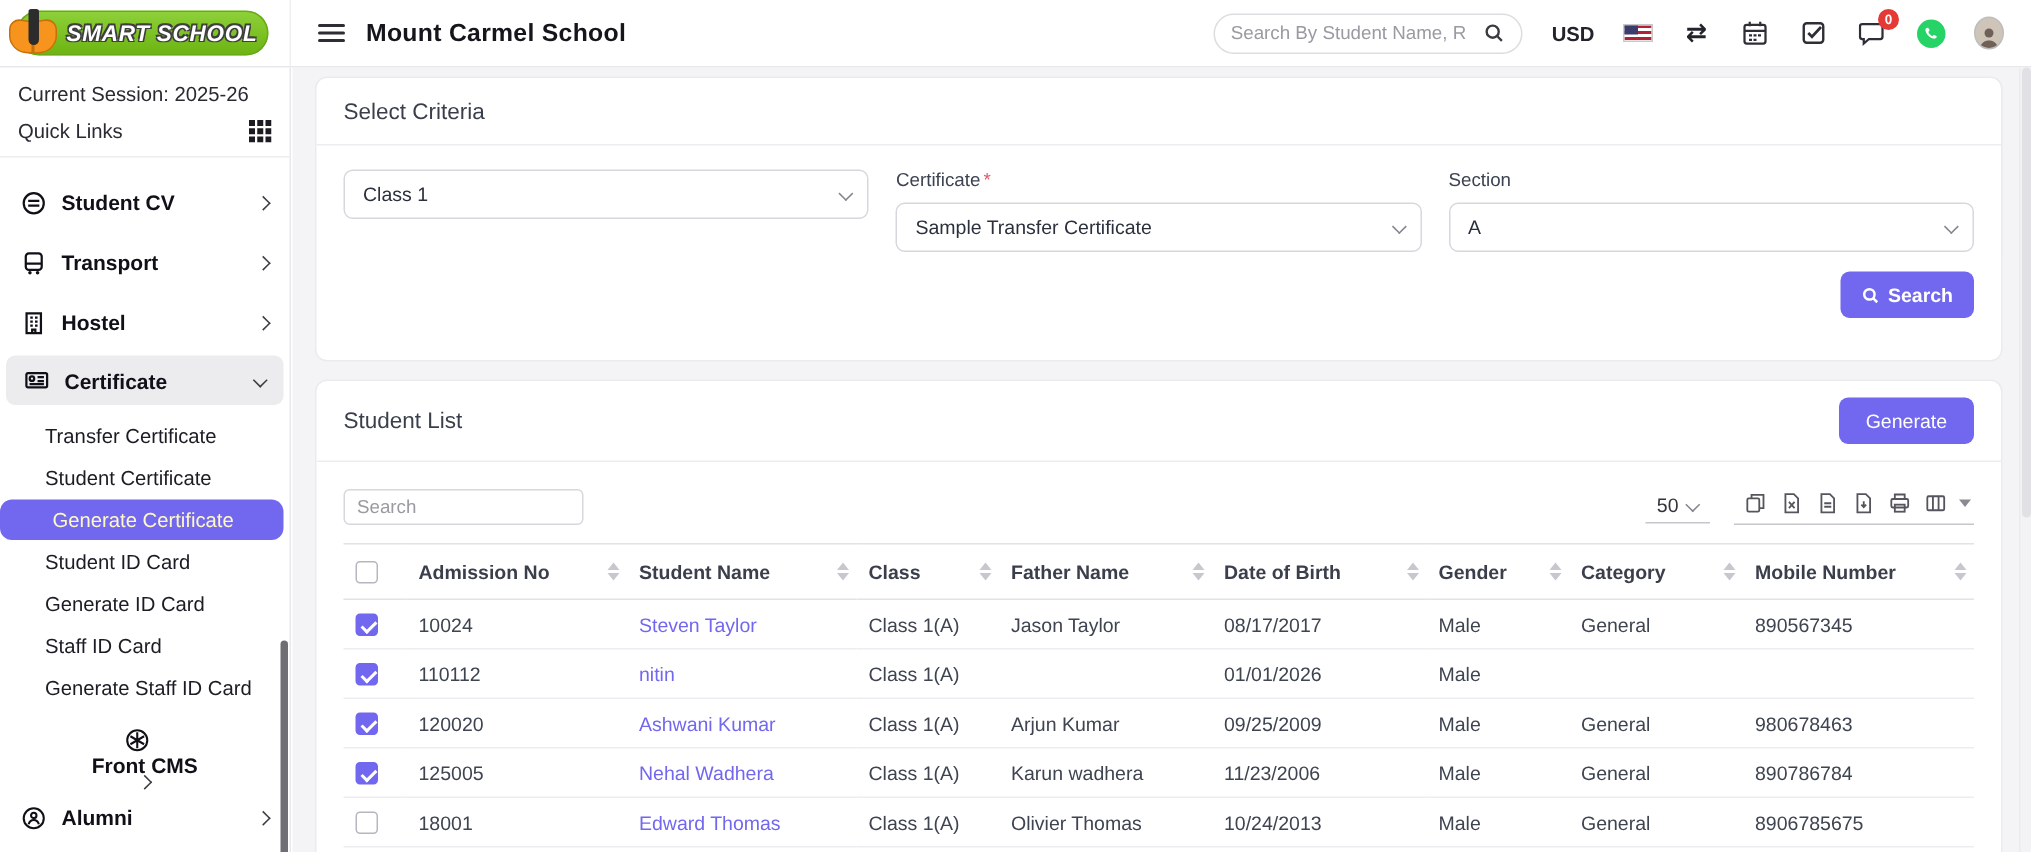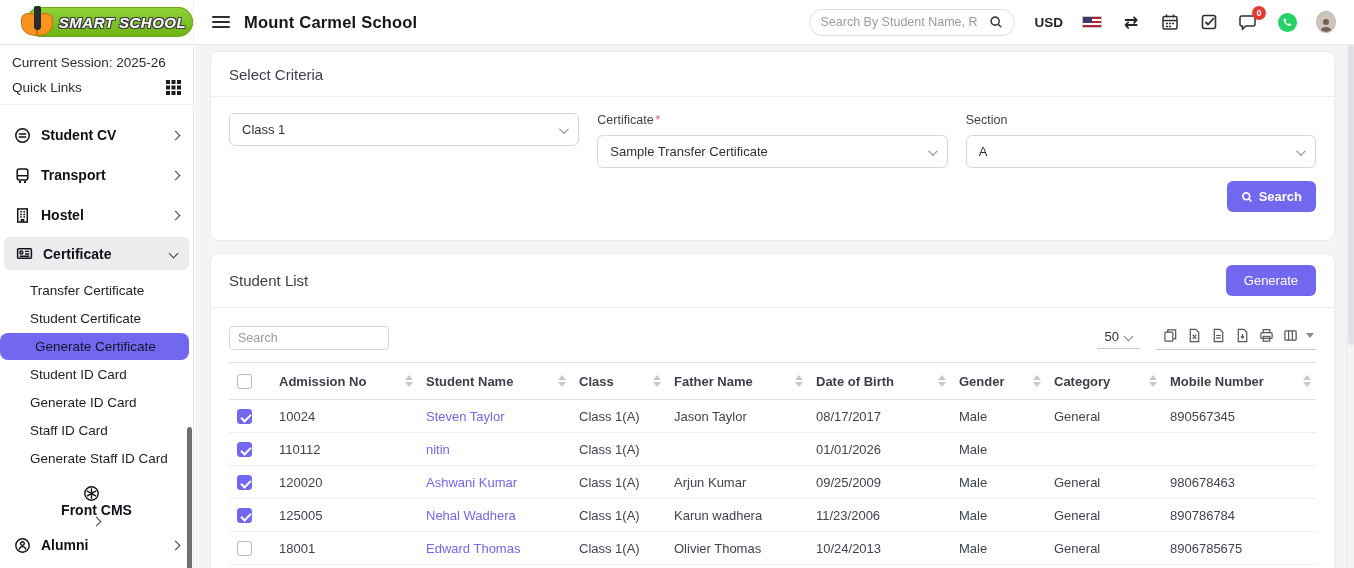--- a/index.html
+++ b/index.html
@@ -12,21 +12,21 @@
     --muted:#6b7280;
     --border:#e8e8ec;
     --bg:#f4f4f6;
   }
   *{box-sizing:border-box;margin:0;padding:0;}
   html,body{width:1354px;height:568px;overflow:hidden;}
   body{font-family:"Liberation Sans","DejaVu Sans",sans-serif;background:#fff;color:var(--text);position:relative;}
 
   
   .header{position:absolute;top:0;left:0;right:0;height:45px;background:#fff;border-bottom:1px solid var(--border);display:flex;align-items:center;z-index:20;}
-  .logo-wrap{width:194px;height:100%;display:flex;align-items:center;padding-left:26px;border-right:1px solid #f0f0f2;flex:0 0 auto;cursor:pointer;}
+  .logo-wrap{width:194px;height:100%;display:flex;align-items:center;padding-left:11px;border-right:1px solid #f0f0f2;flex:0 0 auto;cursor:pointer;}
   .logo-badge{position:relative;background:linear-gradient(180deg,#8ed13a,#6cb312);border-radius:16px;height:30px;width:168px;display:flex;align-items:center;justify-content:center;padding-left:26px;box-shadow:0 0 0 1px #69a91a inset;}
   .logo-text{color:#fff;font-weight:bold;font-style:italic;font-size:15px;letter-spacing:.5px;text-shadow:1px 1px 0 #3e3e3e,-1px 1px 0 #3e3e3e,1px -1px 0 #3e3e3e,-1px -1px 0 #3e3e3e;}
   .logo-book{position:absolute;left:-6px;top:-3px;width:36px;height:34px;}
   .logo-book .pageL,.logo-book .pageR{position:absolute;bottom:3px;width:16px;height:22px;background:var(--logo-orange);border:1px solid #c96f08;}
   .logo-book .pageL{left:1px;border-radius:8px 2px 2px 10px;transform:skewY(8deg);}
   .logo-book .pageR{right:3px;border-radius:2px 8px 10px 2px;transform:skewY(-8deg);}
   .logo-book .nib{position:absolute;left:14px;top:2px;width:7px;height:24px;background:#2c2c2c;border-radius:3px 3px 6px 6px;}
   .hamburger{margin-left:18px;width:18px;height:12px;display:flex;flex-direction:column;justify-content:space-between;cursor:pointer;}
   .hamburger span{display:block;height:2px;background:#2d2d33;border-radius:1px;}
   .school-name{margin-left:14px;font-size:16.5px;font-weight:bold;color:#15151c;letter-spacing:.2px;}
@@ -52,21 +52,21 @@
   .menu{padding:10px 0 0;}
   .menu-item{display:flex;align-items:center;height:40px;padding:0 14px;cursor:pointer;}
   .menu-item .mi-icon{width:17px;height:17px;margin-right:10px;display:flex;align-items:center;justify-content:center;flex:0 0 auto;}
   .menu-item .mi-label{font-size:14px;font-weight:bold;color:#101018;flex:1;}
   .chev{width:7px;height:7px;border-right:1.6px solid #3c3c44;border-bottom:1.6px solid #3c3c44;display:inline-block;flex:0 0 auto;}
   .chev.right{transform:rotate(-45deg);}
   .chev.down{transform:rotate(45deg);}
   .menu-item.section-open{background:#ececef;border-radius:6px;margin:2px 4px;height:33px;padding:0 12px;}
   .submenu{list-style:none;padding:4px 0 2px;}
   .submenu li{font-size:13.5px;color:#1c1c25;padding:6px 10px 6px 30px;cursor:pointer;border-radius:8px;margin:1px 4px 1px 0;}
-  .submenu li.active{background:var(--accent);color:#0f172a;padding-left:35px;}
+  .submenu li.active{background:var(--accent);color:#fef9c3;padding-left:35px;}
   .cut-item{margin-top:10px;flex-direction:column;}
 
   
   .main{position:absolute;top:45px;left:195px;right:0;bottom:0;background:var(--bg);padding:6px 19px 0 15px;overflow:hidden;}
   .page-scrollbar{position:absolute;top:45px;right:0;bottom:0;width:8px;background:#f3f3f5;border-left:1px solid #ebebee;z-index:30;}
   .page-scrollbar .thumb{position:absolute;top:0;left:1px;width:6px;height:300px;background:#e0e0e5;border-radius:3px;}
   .card{background:#fff;border:1px solid #ebebee;border-radius:8px;}
   .card.criteria{margin-bottom:12px;}
   .card-title{font-size:15px;color:#3a3f4b;padding:14px 18px 13px;border-bottom:1px solid #ededf1;}
   .criteria-body{display:grid;grid-template-columns:1fr 1fr 1fr;gap:18px;padding:16px 18px 0;}

